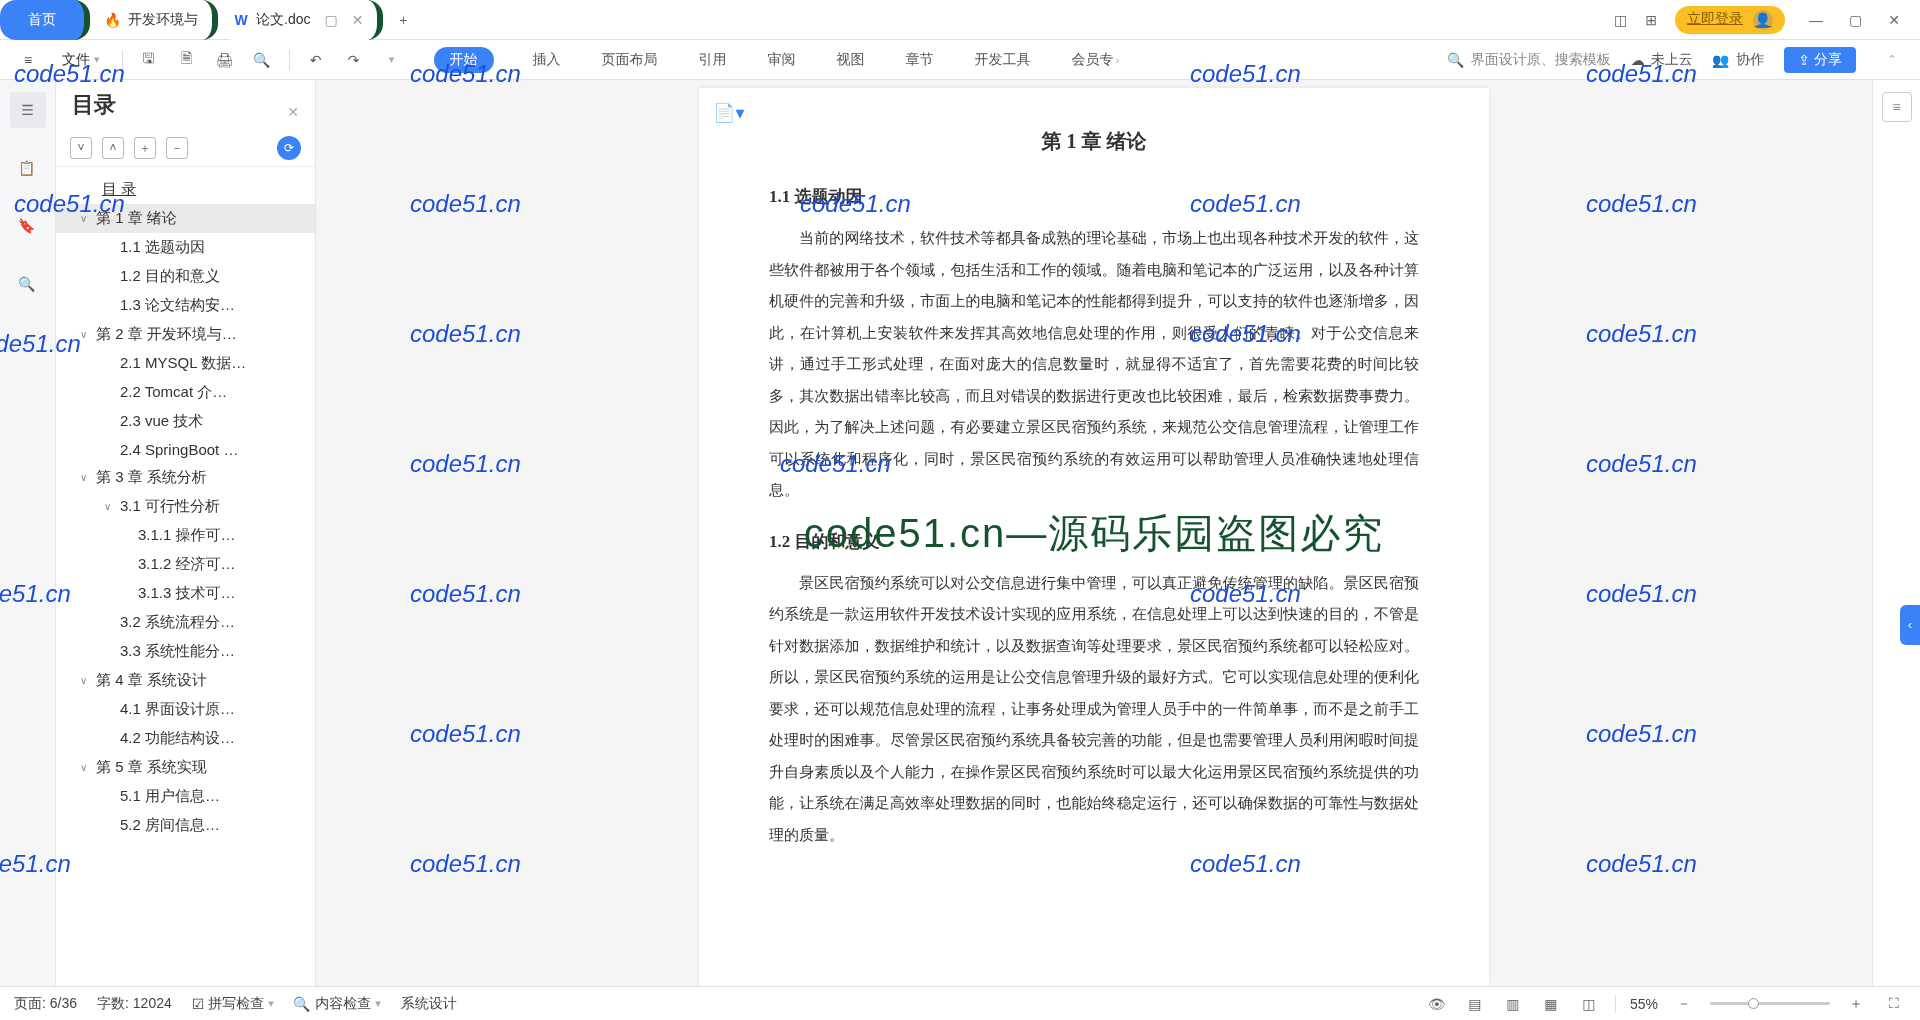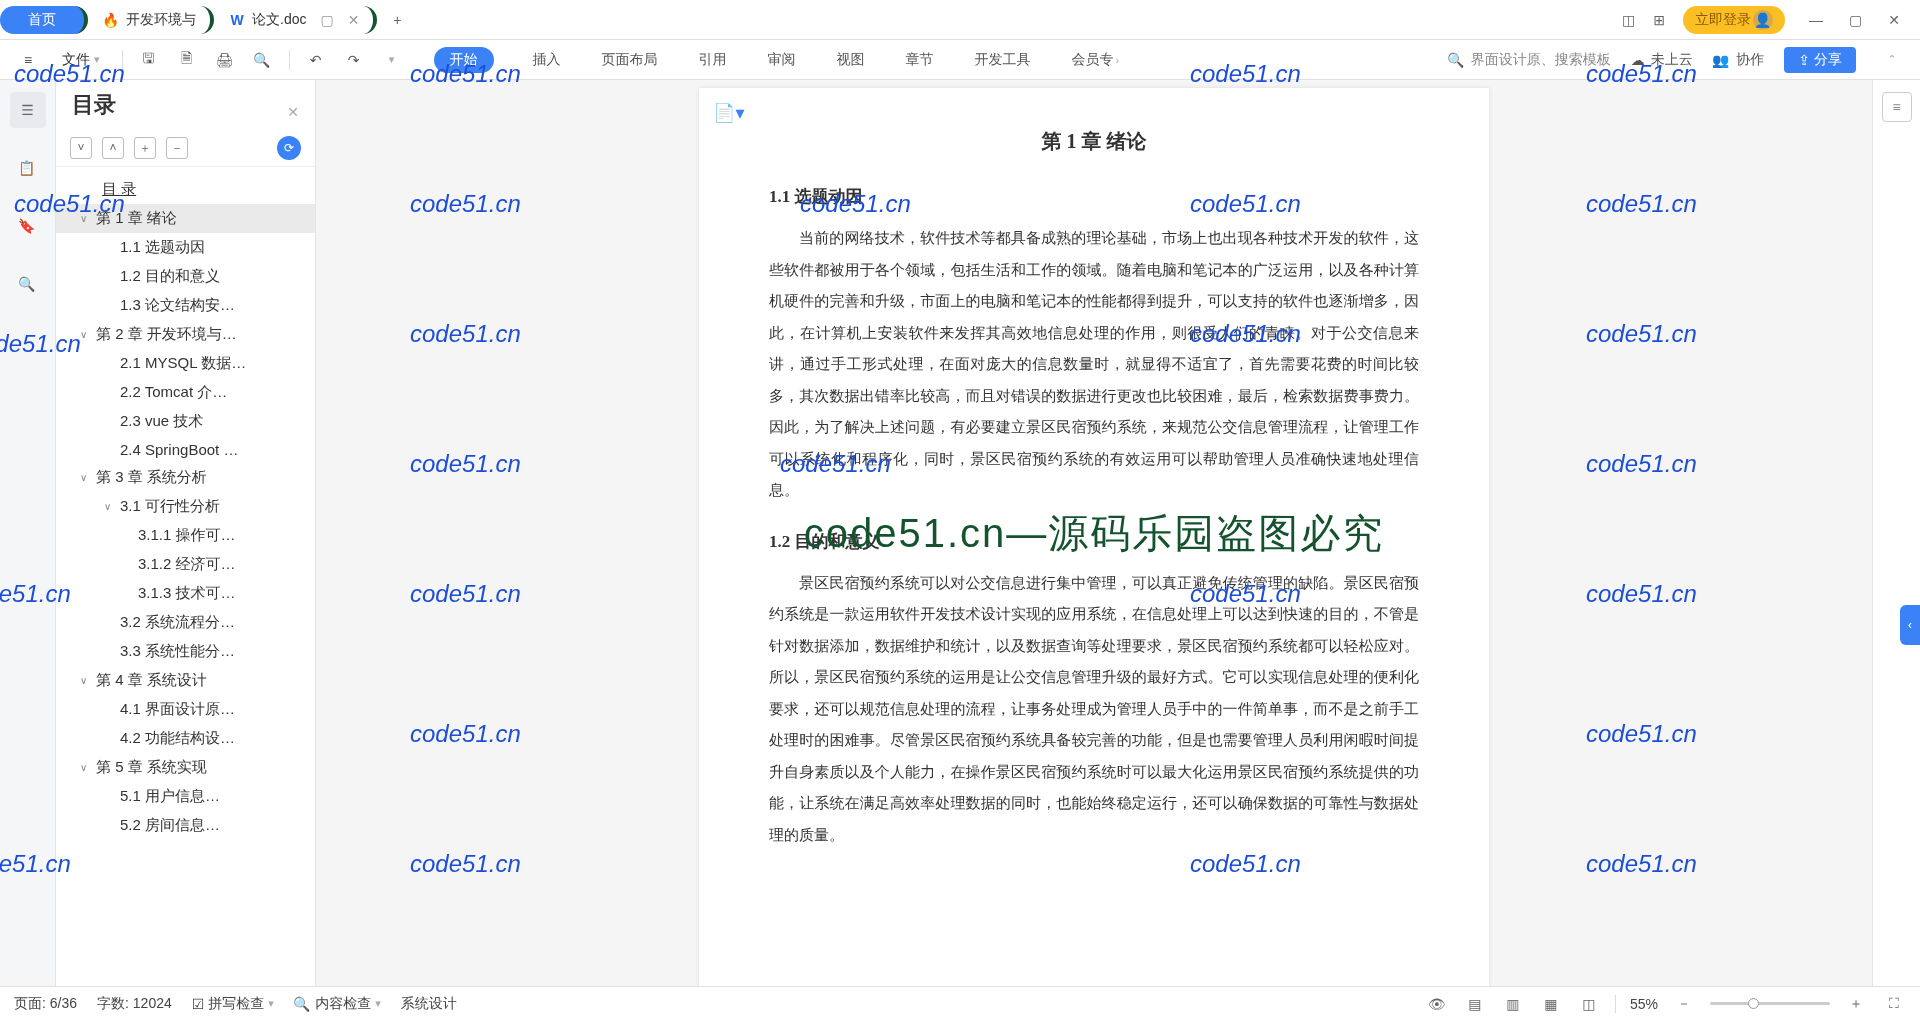--- a/index.html
+++ b/index.html
@@ -1,31 +1,31 @@
 <!DOCTYPE html>
 <html><head>
 <meta charset="utf-8">
 <style>
 * { margin: 0; padding: 0; box-sizing: border-box; font-family: "Microsoft YaHei", "PingFang SC", sans-serif; }
 body { width: 1920px; height: 1020px; background: #fff; overflow: hidden; font-size: 14px; color: #333; position: relative; }
 
 
 .title-bar { height: 40px; background: #fff; display: flex; align-items: center; border-bottom: 1px solid #e0e0e0; }
-.tab { height: 28px; display: flex; align-items: center; padding: 0 14px; gap: 6px; cursor: pointer; border-right: 4px solid #14532d; border-radius: 16px; }
+.tab { height: 40px; display: flex; align-items: center; padding: 0 14px; gap: 6px; cursor: pointer; border-right: 6px solid #14532d; border-radius: 16px; }
 .tab.home { background: #3b82f6; color: #fff; padding: 0 28px; }
 .tab.active { background: #fff; }
 .tab-icon { width: 18px; height: 18px; display: flex; align-items: center; justify-content: center; }
 .tab-icon.red { color: #e74c3c; }
 .tab-icon.blue { color: #2563eb; font-weight: bold; border-radius: 2px; }
 .tab-close { color: #999; font-size: 14px; margin-left: 8px; cursor: pointer; }
 .tab-present { color: #999; font-size: 14px; margin-left: 8px; }
 .tab-add { width: 40px; height: 40px; display: flex; align-items: center; justify-content: center; color: #666; cursor: pointer; }
 .title-right { margin-left: auto; display: flex; align-items: center; gap: 18px; padding-right: 14px; }
 .title-right .icon-btn { color: #666; cursor: pointer; display: flex; align-items: center; }
-.login-btn { background: #fbbf24; color: #8b5a00; padding: 4px 12px; border-radius: 14px; display: flex; align-items: center; gap: 2px; cursor: pointer; }
+.login-btn { background: #fbbf24; color: #8b5a00; padding: 4px 12px; border-radius: 14px; display: flex; gap: 10px; cursor: pointer; text-decoration: underline; }
 .login-avatar { width: 20px; height: 20px; border-radius: 50%; background: #d4a94e; display: inline-flex; align-items: center; justify-content: center; color: #fff; }
 .win-ctrl { display: flex; gap: 14px; color: #666; }
 .win-ctrl span { cursor: pointer; padding: 2px 6px; }
 
 
 .ribbon { height: 40px; display: flex; align-items: center; border-bottom: 1px solid #e0e0e0; padding: 0 12px; gap: 6px; }
 .ribbon-btn { width: 32px; height: 32px; display: flex; align-items: center; justify-content: center; color: #555; cursor: pointer; }
 .ribbon-file { padding: 0 12px; color: #333; cursor: pointer; display: flex; align-items: center; gap: 4px; }
 .ribbon-sep { width: 1px; height: 20px; background: #ddd; margin: 0 4px; }
 .menu-tabs { display: flex; gap: 37px; margin-left: 20px; }

